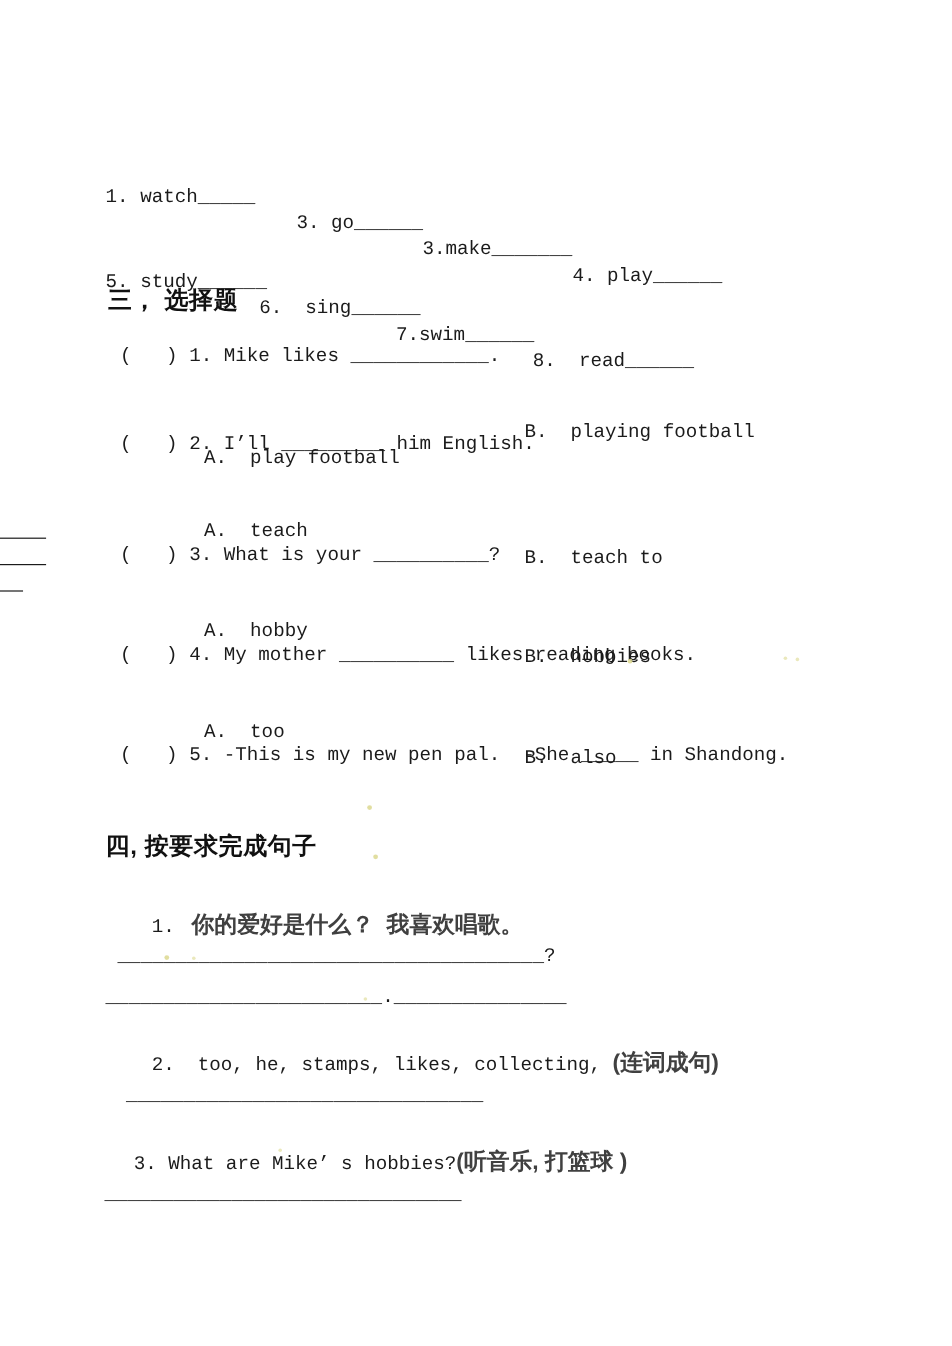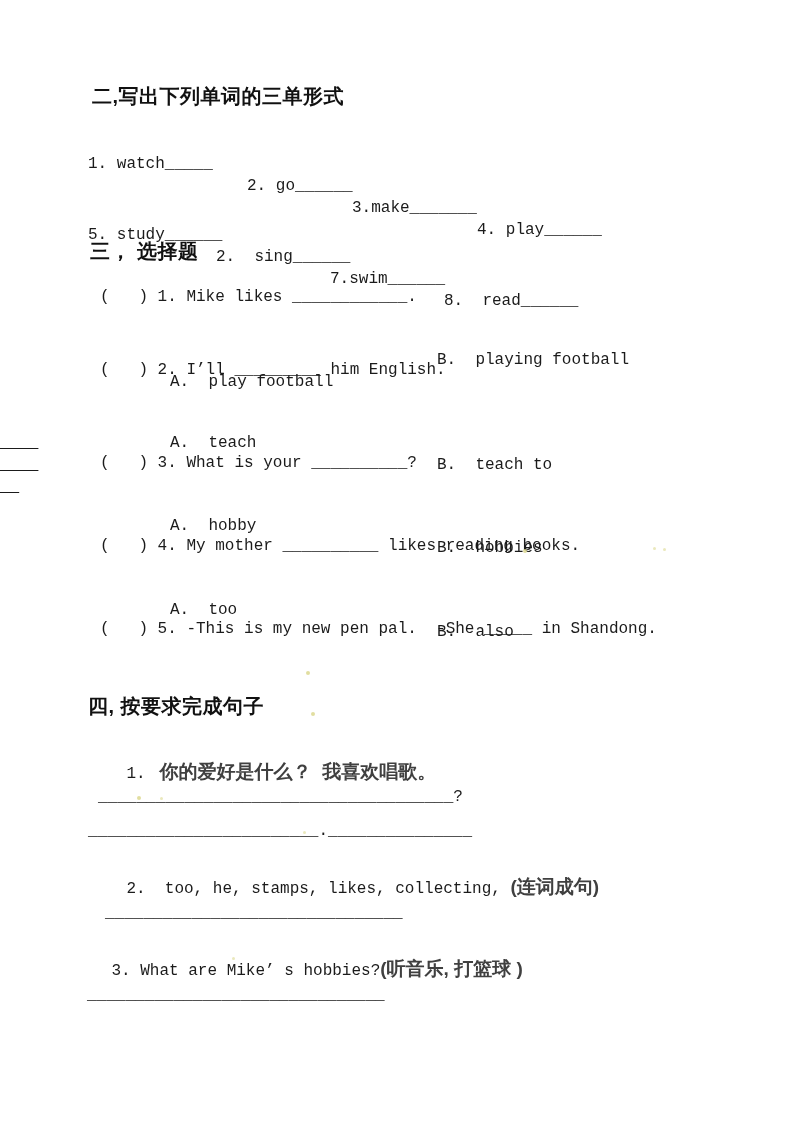--- a/index.html
+++ b/index.html
@@ -45,31 +45,30 @@
     background:#dcd88f;
     opacity:0.85;
   }
   .speck.small { width:3px; height:3px; opacity:0.6; }
 </style>
 </head>
 <body>
 
 <div class="page">
 
-  <div class="line cjk-heading" style="top:85px; left:92px; width:auto;">二,写出下列单词的三单形式</div>
 
   <div class="line" style="top:131px;padding-left:48px;">
     <span class="abs-span" style="left:88px;">1. watch_____</span>
-    <span class="abs-span" style="left:247px;">2. go______</span>
+    <span class="abs-span" style="left:247px;">3. go______</span>
     <span class="abs-span" style="left:352px;">3.make_______</span>
     <span class="abs-span" style="left:477px;">4. play______</span>
   </div>
   <div class="line" style="top:202px;">
     <span class="abs-span" style="left:88px;">5. study______</span>
-    <span class="abs-span" style="left:216px;">2.  sing______</span>
+    <span class="abs-span" style="left:216px;">6.  sing______</span>
     <span class="abs-span" style="left:330px;">7.swim______</span>
     <span class="abs-span" style="left:444px;">8.  read______</span>
   </div>
 
   <div class="line cjk-heading" style="top:240px; left:90px; width:auto;">三， 选择题</div>
 
   <div class="line stem" style="top:286px;">(   ) 1. Mike likes ____________.</div>
   <div class="line" style="top:327px;">
     <span class="abs-span opt-b">B.  playing football</span>
     <span class="abs-span opt-a">A.  play football</span>

